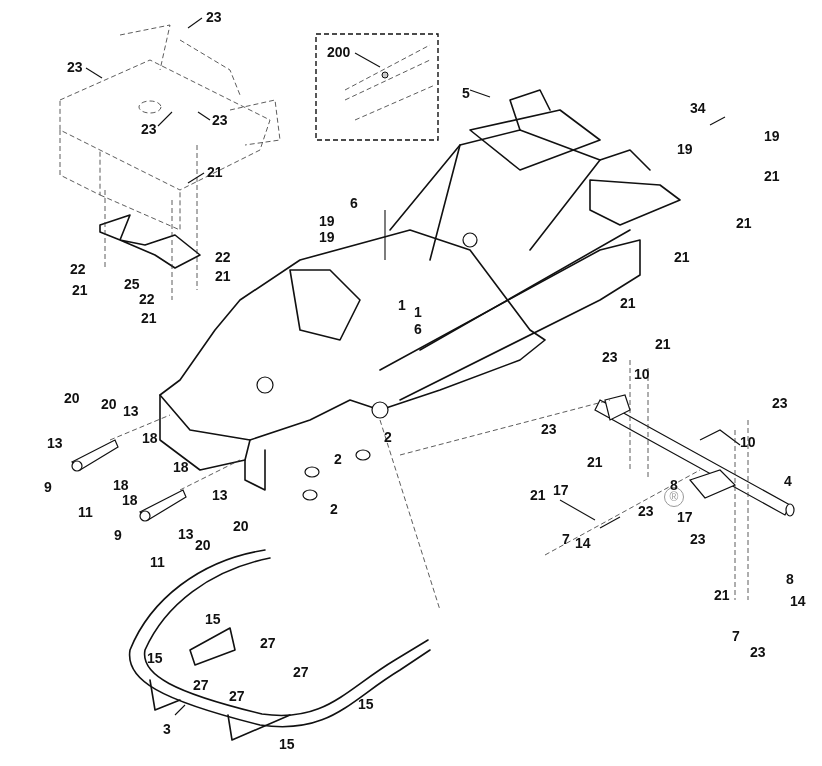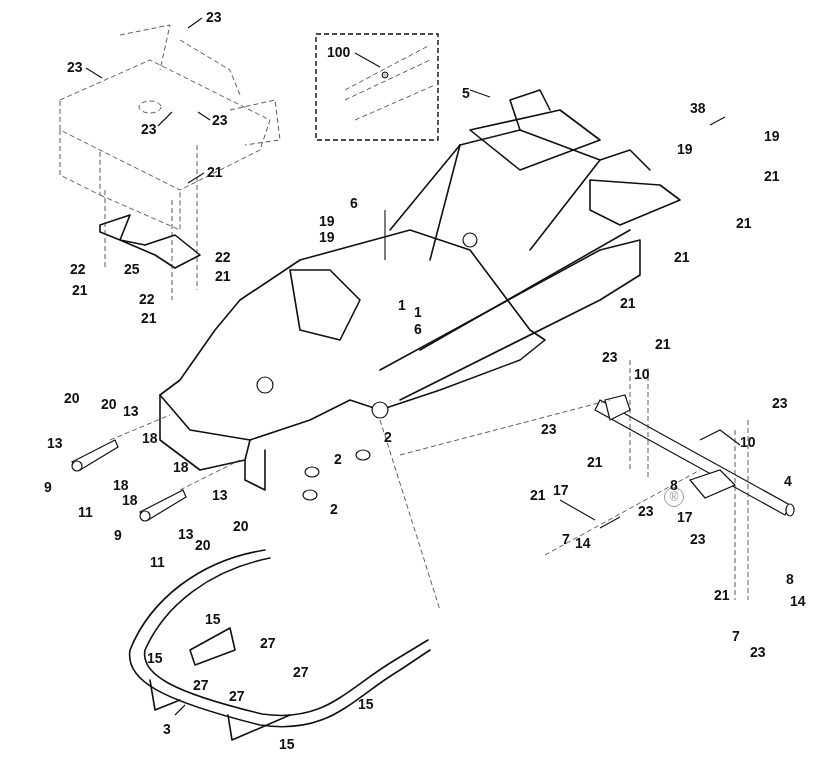--- a/index.html
+++ b/index.html
@@ -120,29 +120,29 @@
 
   <div class="wm-reg">®</div>
 
   <span class="callout" style="left:206px;top:10px">23</span>
   <span class="callout" style="left:67px;top:60px">23</span>
   <span class="callout" style="left:141px;top:122px">23</span>
   <span class="callout" style="left:212px;top:113px">23</span>
   <span class="callout" style="left:207px;top:165px">21</span>
   <span class="callout" style="left:70px;top:262px">22</span>
   <span class="callout" style="left:72px;top:283px">21</span>
-  <span class="callout" style="left:124px;top:262px">25</span>
+  <span class="callout" style="left:124px;top:277px">25</span>
   <span class="callout" style="left:215px;top:250px">22</span>
   <span class="callout" style="left:215px;top:269px">21</span>
   <span class="callout" style="left:139px;top:292px">22</span>
   <span class="callout" style="left:141px;top:311px">21</span>
 
-  <span class="callout" style="left:327px;top:45px">100</span>
+  <span class="callout" style="left:327px;top:45px">200</span>
   <span class="callout" style="left:462px;top:86px">5</span>
-  <span class="callout" style="left:690px;top:101px">38</span>
+  <span class="callout" style="left:690px;top:101px">34</span>
   <span class="callout" style="left:764px;top:129px">19</span>
   <span class="callout" style="left:677px;top:142px">19</span>
   <span class="callout" style="left:764px;top:169px">21</span>
   <span class="callout" style="left:736px;top:216px">21</span>
   <span class="callout" style="left:350px;top:196px">6</span>
   <span class="callout" style="left:319px;top:214px">19</span>
   <span class="callout" style="left:319px;top:230px">19</span>
   <span class="callout" style="left:674px;top:250px">21</span>
   <span class="callout" style="left:620px;top:296px">21</span>
   <span class="callout" style="left:398px;top:298px">1</span>

